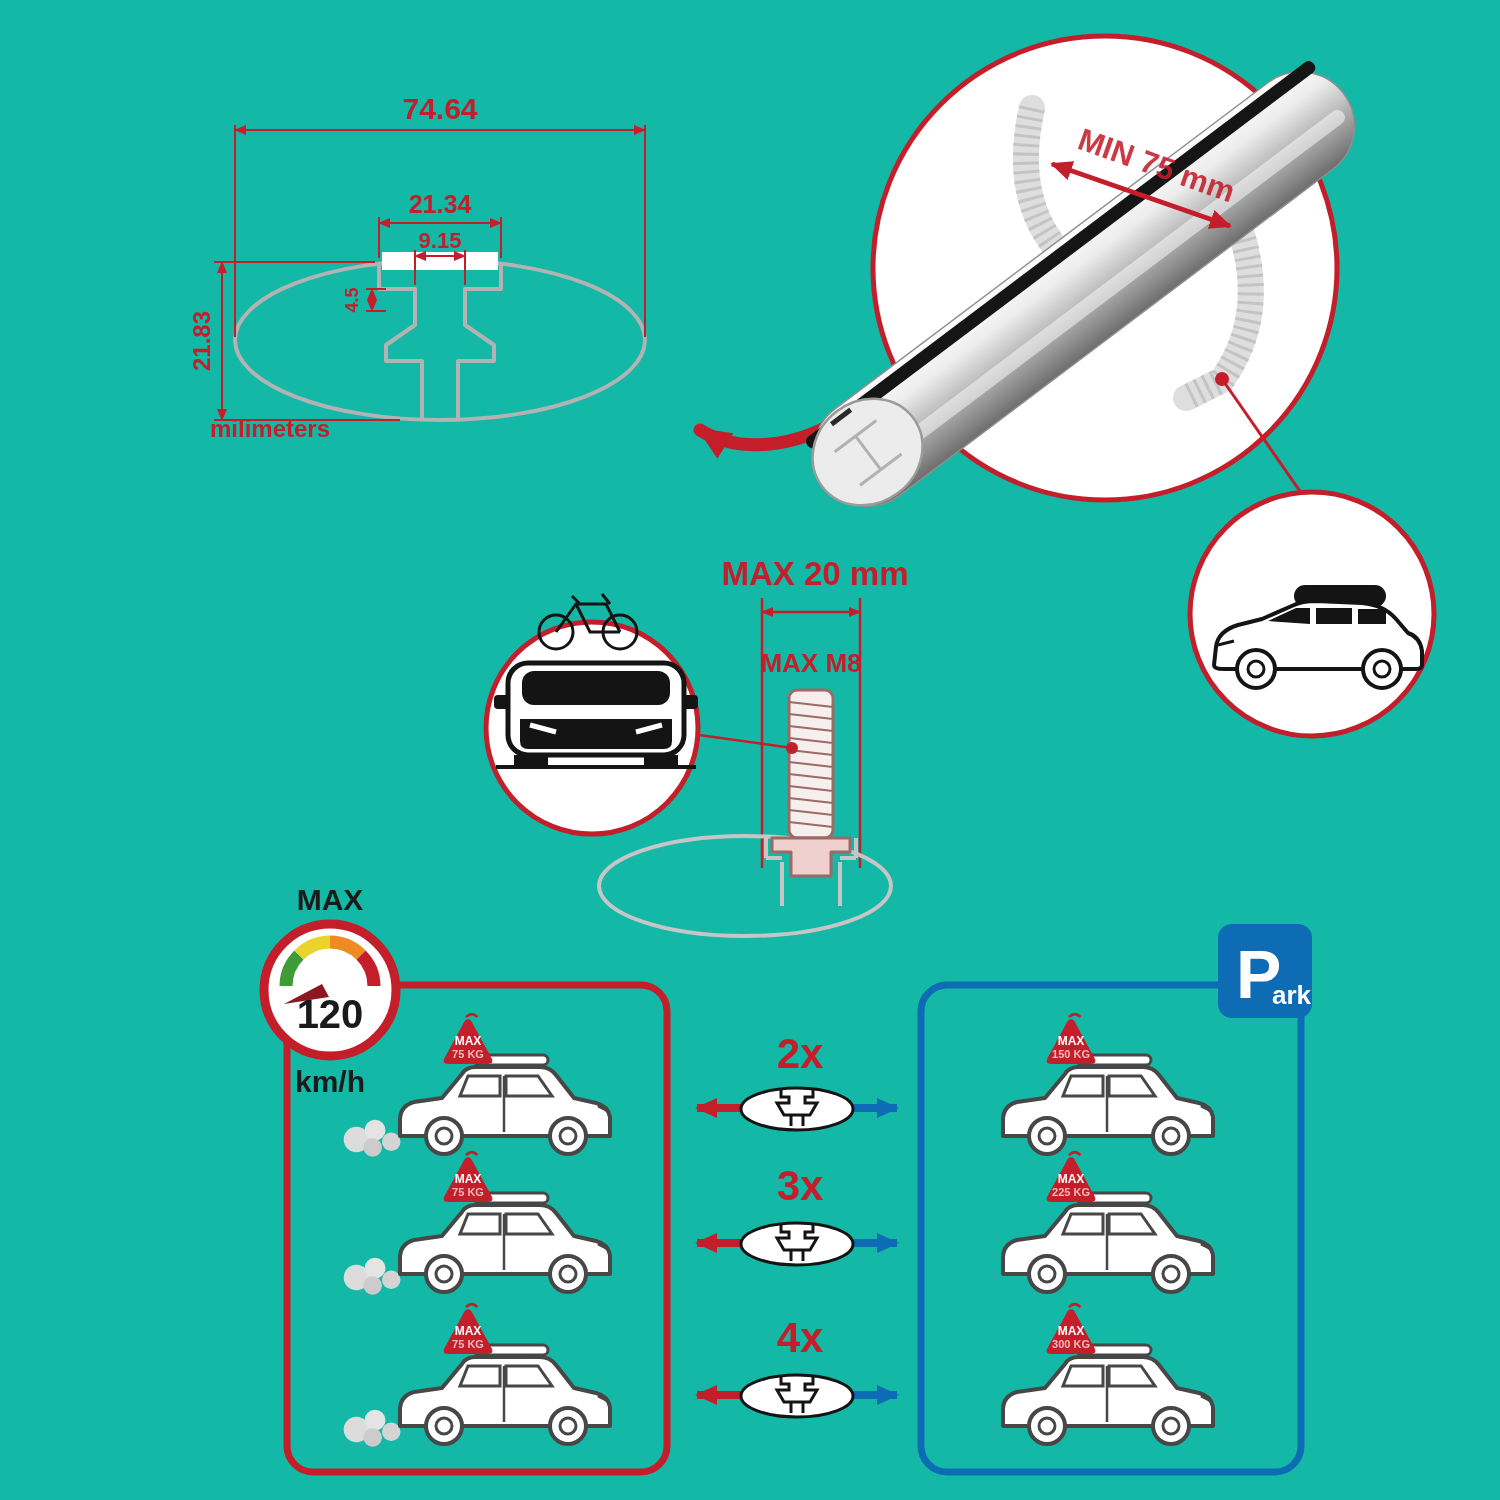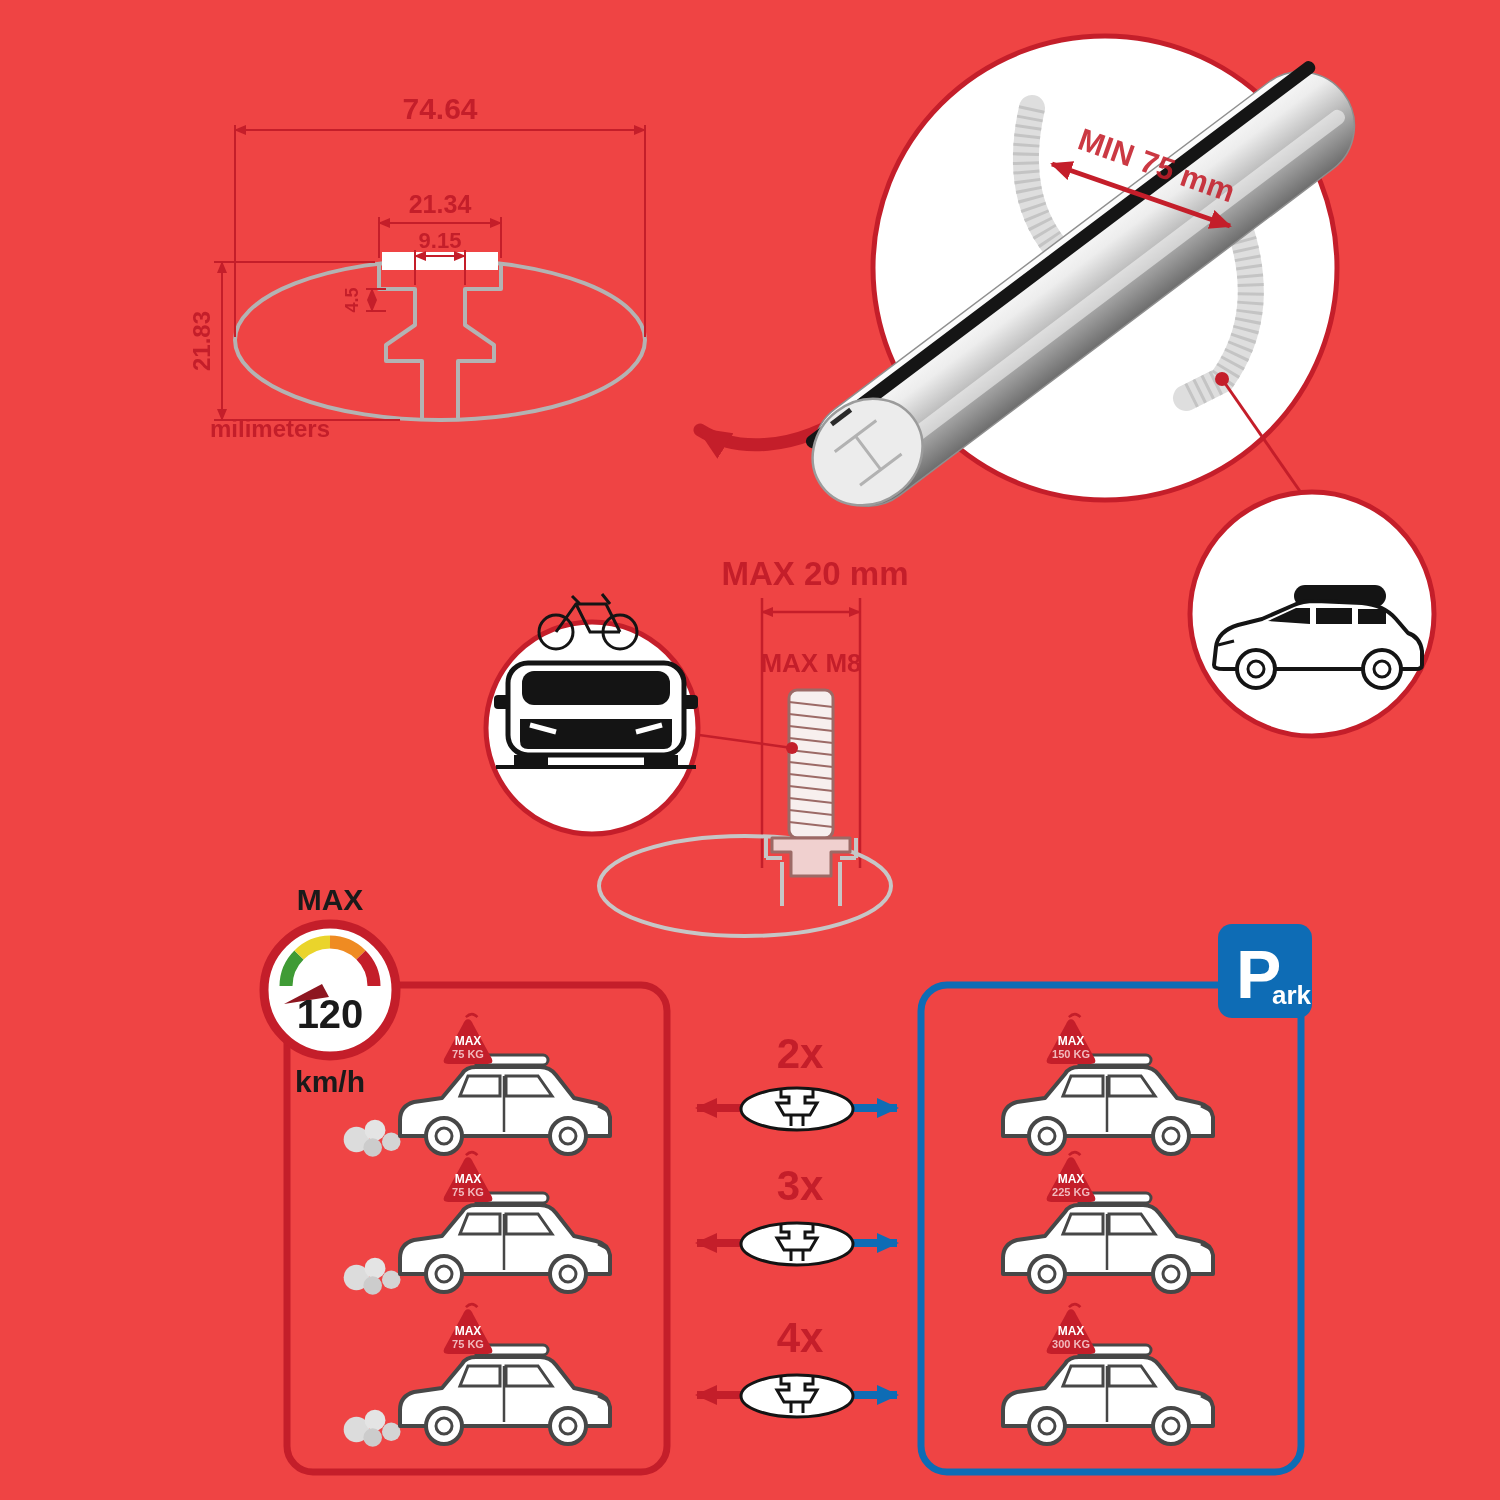--- a/index.html
+++ b/index.html
@@ -1,16 +1,16 @@
 <!DOCTYPE html>
 <html><head>
 <meta charset="utf-8">
 <style>
   html,body{margin:0;padding:0;background:#fff;}
-  .stage{position:relative;width:1500px;height:1500px;background:#ef4444;overflow:hidden;
+  .stage{position:relative;width:1500px;height:1500px;background:#14b8a6;overflow:hidden;
          font-family:"Liberation Sans",sans-serif;}
   svg text{font-family:"Liberation Sans",sans-serif;}
   .dim{fill:#c41e2a;font-weight:700;}
   .redtxt{fill:#c41e2a;font-weight:700;}
   .blk{fill:#1a1a1a;font-weight:700;}
   .whitetxt{fill:#ffffff;font-weight:700;}
   .pinktxt{fill:#f2b9bd;font-weight:700;}
 </style>
 </head>
 <body>

